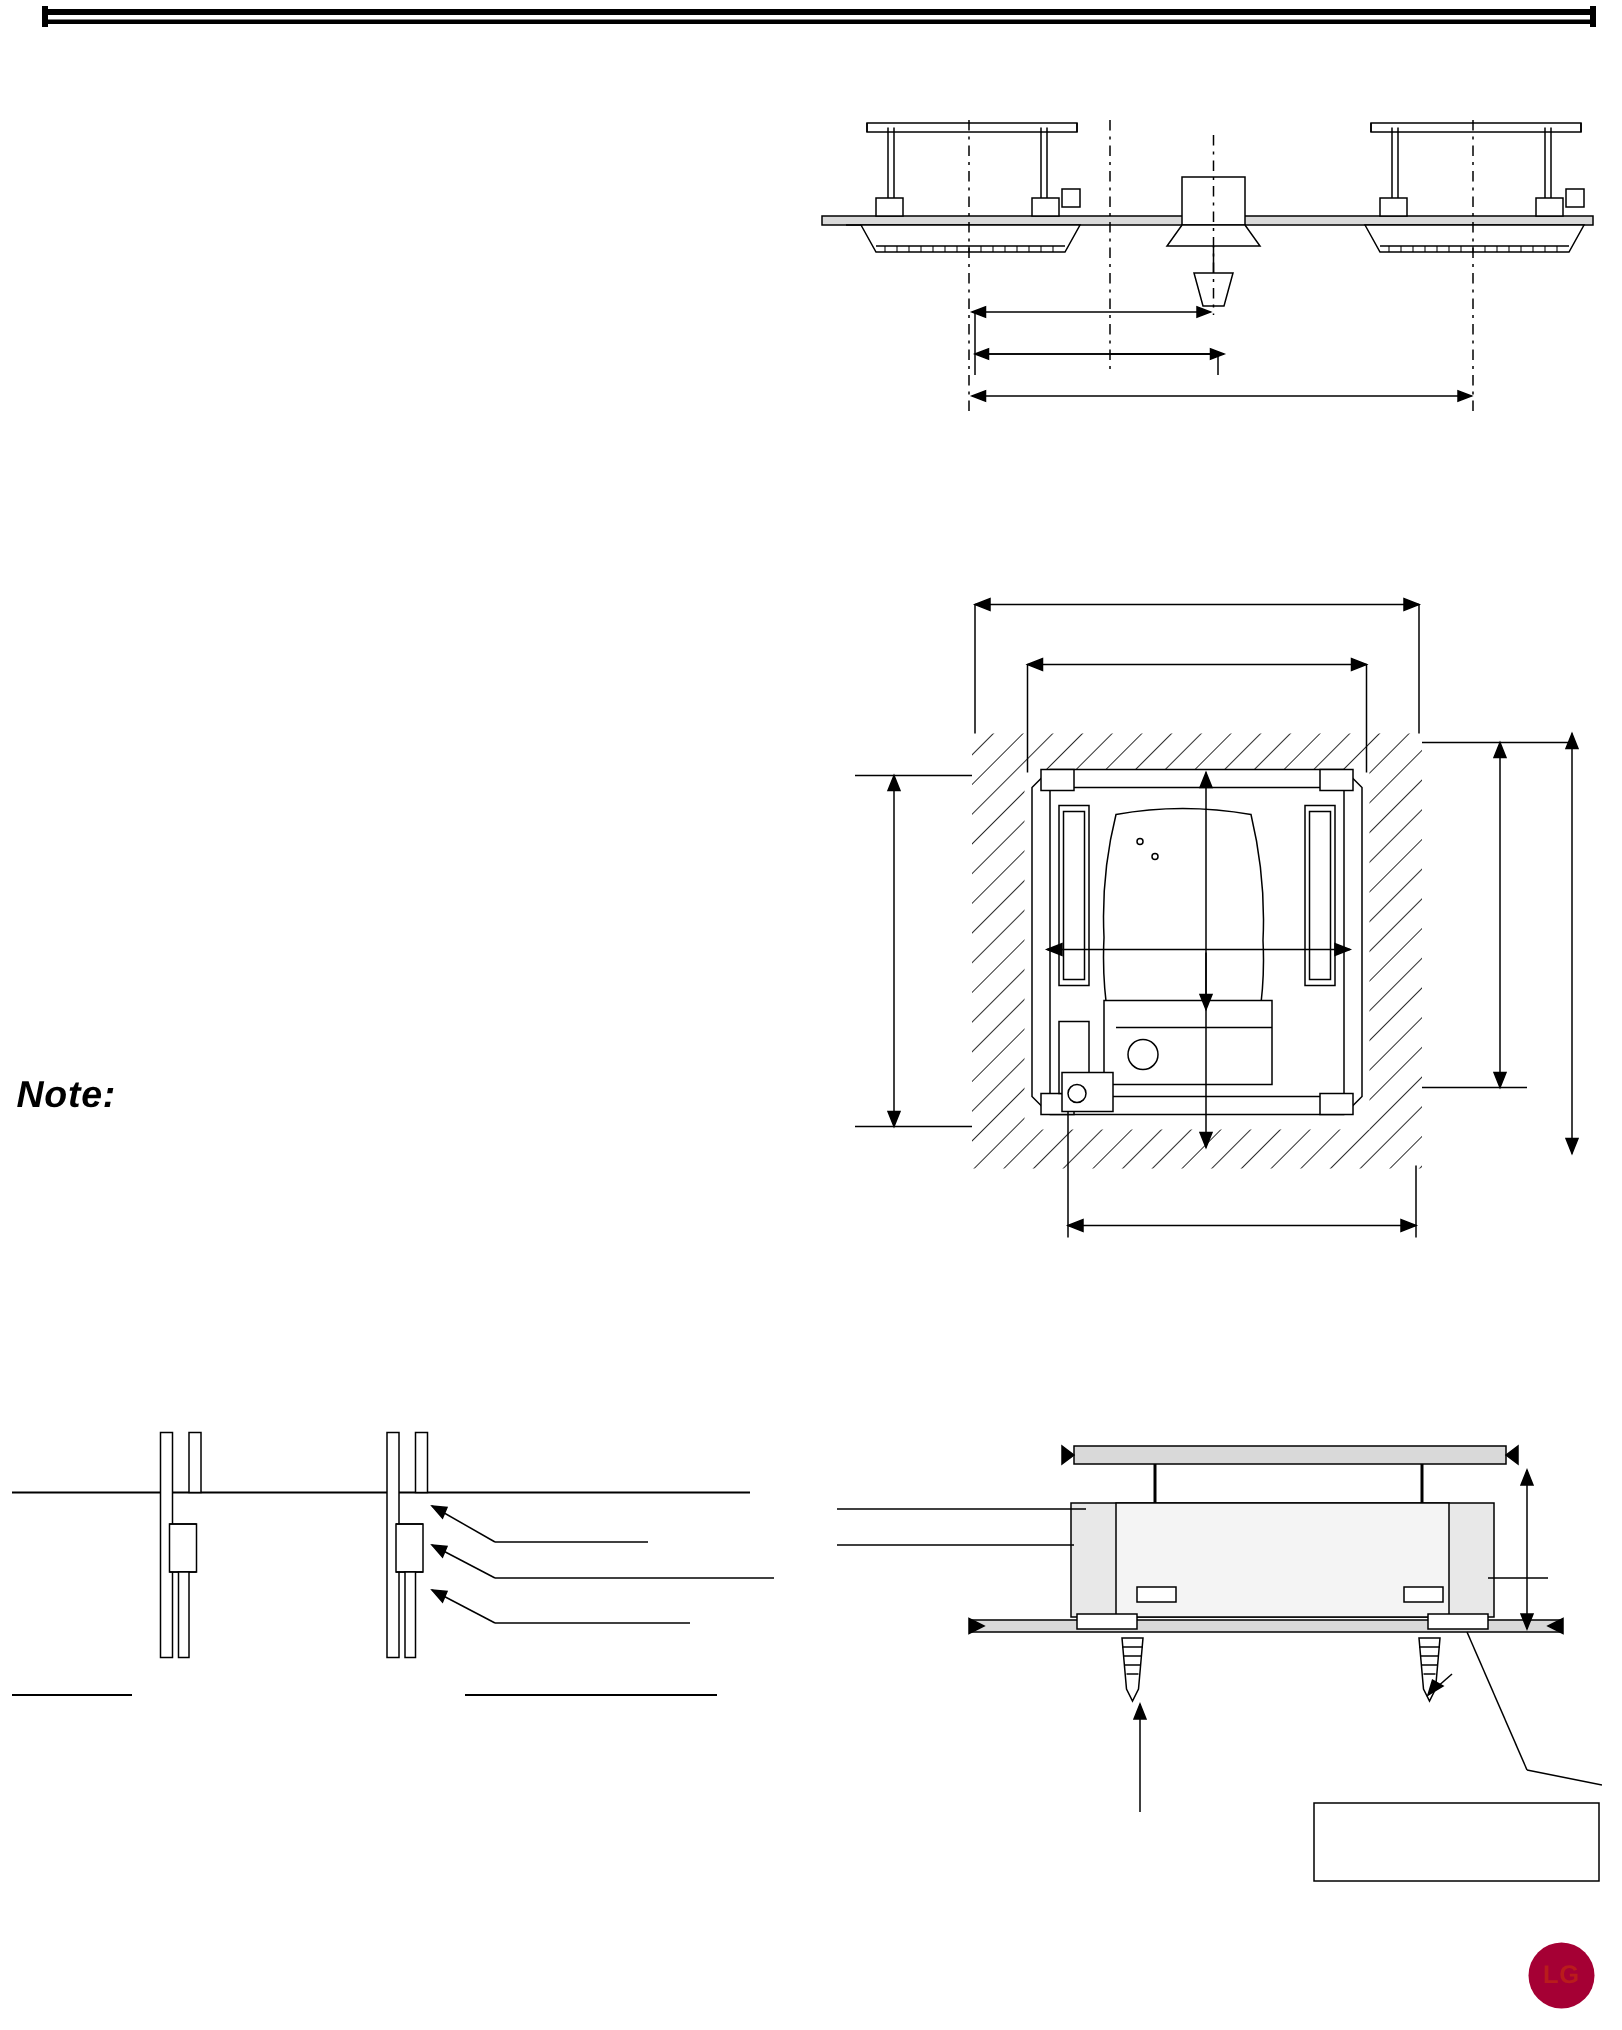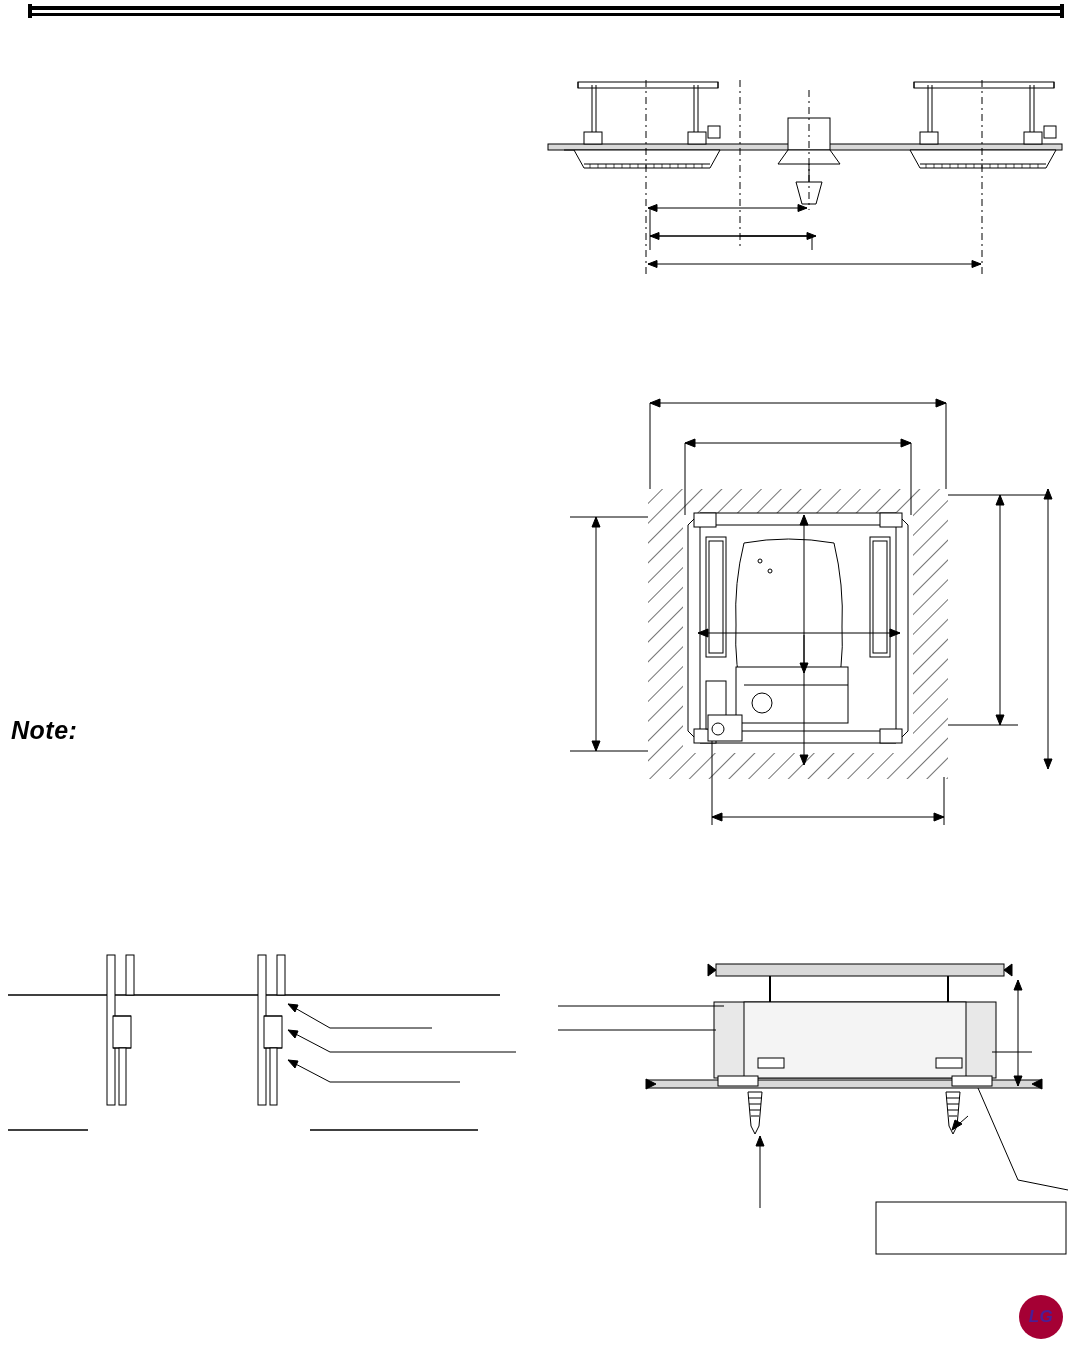--- a/index.html
+++ b/index.html
@@ -10,21 +10,21 @@
   .toprule{position:absolute;left:28px;top:6px;width:1036px;height:4px;background:#000;}
   .toprule2{position:absolute;left:28px;top:13px;width:1036px;height:3px;background:#000;}
   .toprule-cap{position:absolute;left:28px;top:4px;width:4px;height:14px;background:#000;}
   .toprule-cap2{position:absolute;left:1060px;top:4px;width:4px;height:14px;background:#000;}
 
   .note-label{position:absolute;left:0px;top:716px;font-size:25px;font-weight:bold;font-style:italic;letter-spacing:0.5px;margin-left:11px;}
   svg{display:block;}
 
   .lg-logo{position:absolute;right:18px;bottom:14px;width:44px;height:44px;}
   .lg-circle{position:absolute;left:0;top:0;width:44px;height:44px;border-radius:50%;background:#a50034;}
-  .lg-text{position:absolute;left:0;top:0;width:44px;height:44px;color:#4c1d95;font-size:17px;font-weight:bold;display:flex;align-items:center;justify-content:center;letter-spacing:0.5px;font-style:italic;}
+  .lg-text{position:absolute;left:0;top:0;width:44px;height:44px;color:#b91c1c;font-size:17px;font-weight:bold;display:flex;align-items:center;justify-content:center;letter-spacing:0.5px;}
 </style>
 </head>
 <body>
 
 <div class="page">
 
   <div class="toprule"></div>
   <div class="toprule2"></div>
   <div class="toprule-cap"></div>
   <div class="toprule-cap2"></div>

